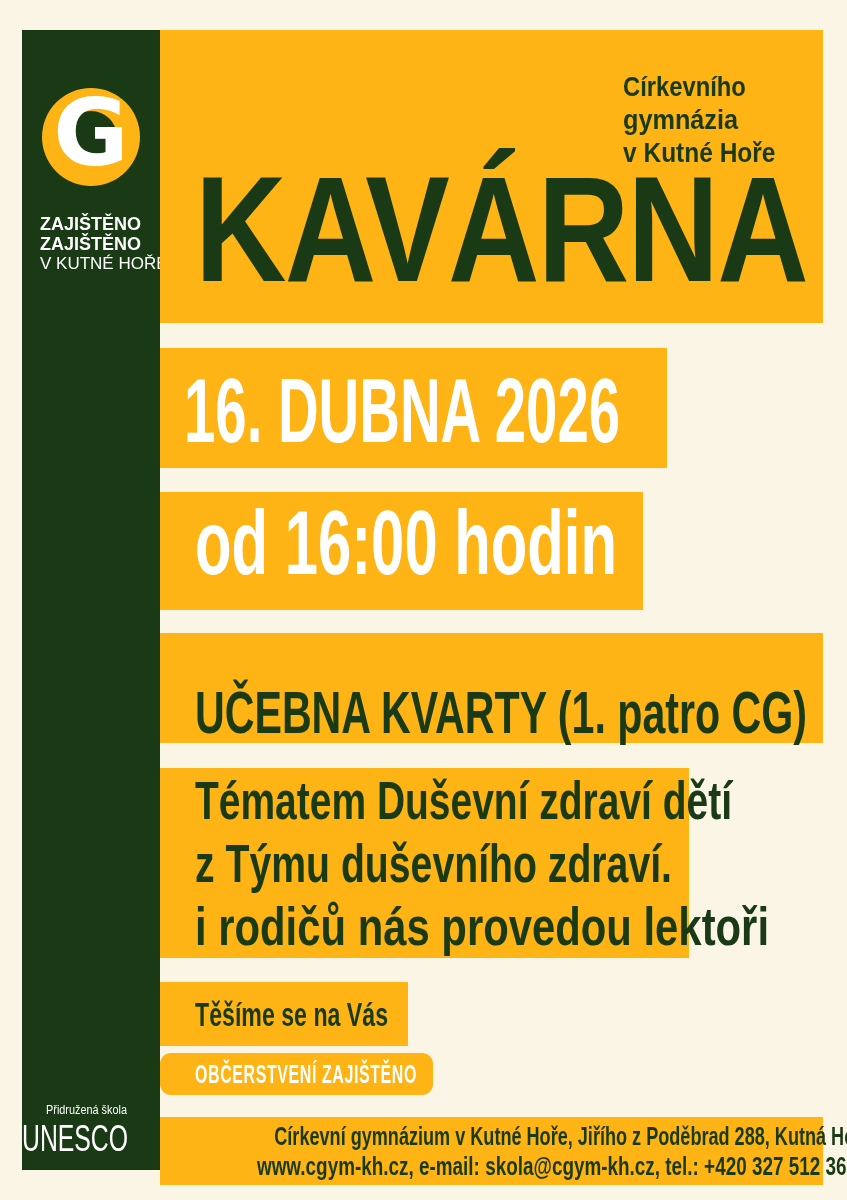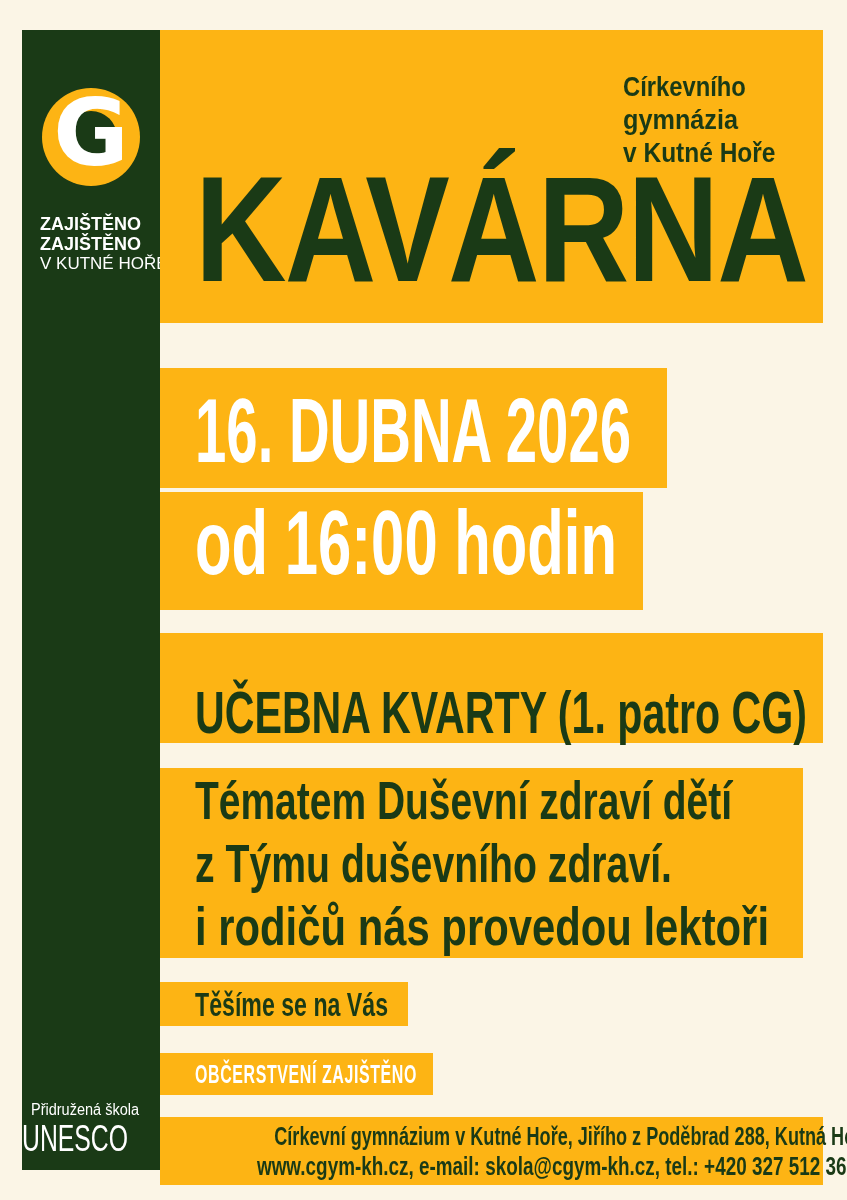--- a/index.html
+++ b/index.html
@@ -36,39 +36,39 @@
   .logo-g{
     position:absolute;left:0;top:-3px;width:98px;height:98px;
     text-align:center;line-height:98px;
     font-family:"DejaVu Sans", sans-serif;
     font-weight:bold;font-size:92px;color:var(--white);
   }
   .org{position:absolute;left:18px;top:184px;color:var(--white);}
   .org-line{font-size:18px;font-weight:bold;line-height:20px;white-space:nowrap;}
   .org-line.light{font-weight:normal;font-size:17px;}
   .unesco{position:absolute;left:0;bottom:12px;width:138px;text-align:center;color:var(--white);}
-  .unesco-label{font-size:16px;line-height:20px;}
+  .unesco-label{font-size:12px;line-height:20px;}
   .unesco-name{font-size:36px;line-height:38px;}
   
   .block{position:absolute;left:160px;background:var(--orange);}
   .header-block{top:30px;width:663px;height:293px;}
   .title1{position:absolute;left:35px;top:43px;font-size:94px;line-height:1;font-weight:bold;color:var(--green);}
   .title2{position:absolute;left:35px;top:124px;font-size:150px;line-height:1;font-weight:bold;color:var(--green);letter-spacing:-2px;}
   .org-ref{position:absolute;left:463px;top:40px;color:var(--green);font-weight:bold;}
   .org-ref-line{font-size:28px;line-height:33px;}
-  .date-block{top:368px;width:507px;height:120px;display:flex;align-items:center;padding:6px 0 0 35px;}
+  .date-block{top:348px;width:507px;height:120px;display:flex;align-items:center;padding:6px 0 0 24px;}
   .time-block{top:492px;width:483px;height:118px;display:flex;align-items:flex-start;padding:6px 0 0 35px;}
   .location-block{top:633px;width:663px;height:110px;display:flex;align-items:flex-end;padding:4px 0 0 35px;}
   .big-white{font-size:90px;font-weight:bold;color:var(--white);line-height:1;}
   .loc-text{font-size:60px;font-weight:bold;color:var(--green);line-height:1;}
-  .topic-block{top:768px;width:643px;height:190px;display:flex;flex-direction:column;justify-content:center;padding-left:35px;}
+  .topic-block{top:768px;width:529px;height:190px;display:flex;flex-direction:column;justify-content:center;padding-left:35px;}
   .topic-line{line-height:63px;font-size:54px;font-weight:bold;color:var(--green);}
-  .closing-block{top:982px;width:248px;height:44px;display:flex;align-items:center;padding-left:35px;}
+  .closing-block{top:982px;width:248px;height:64px;display:flex;align-items:center;padding-left:35px;}
   .closing-text{font-size:33px;font-weight:bold;color:var(--green);line-height:1;}
-  .refreshments-block{top:1053px;width:273px;height:42px;display:flex;align-items:center;padding-left:35px;}
+  .refreshments-block{top:1053px;width:273px;height:42px;display:flex;align-items:center;padding-left:35px;border-radius:11px;}
   .refreshments-text{font-size:26px;font-weight:bold;color:var(--white);line-height:1;letter-spacing:1px;}
   .footer-block{top:1117px;width:663px;height:68px;display:flex;flex-direction:column;justify-content:center;}
   .footer-line{width:100%;text-align:center;line-height:30px;font-size:25px;font-weight:bold;color:var(--green);}
   
   [data-fitw]{display:inline-block;white-space:nowrap;transform-origin:left center;}
   .fit-center[data-fitw]{transform-origin:center center;}
 </style>
 </head>
 <body>
 

